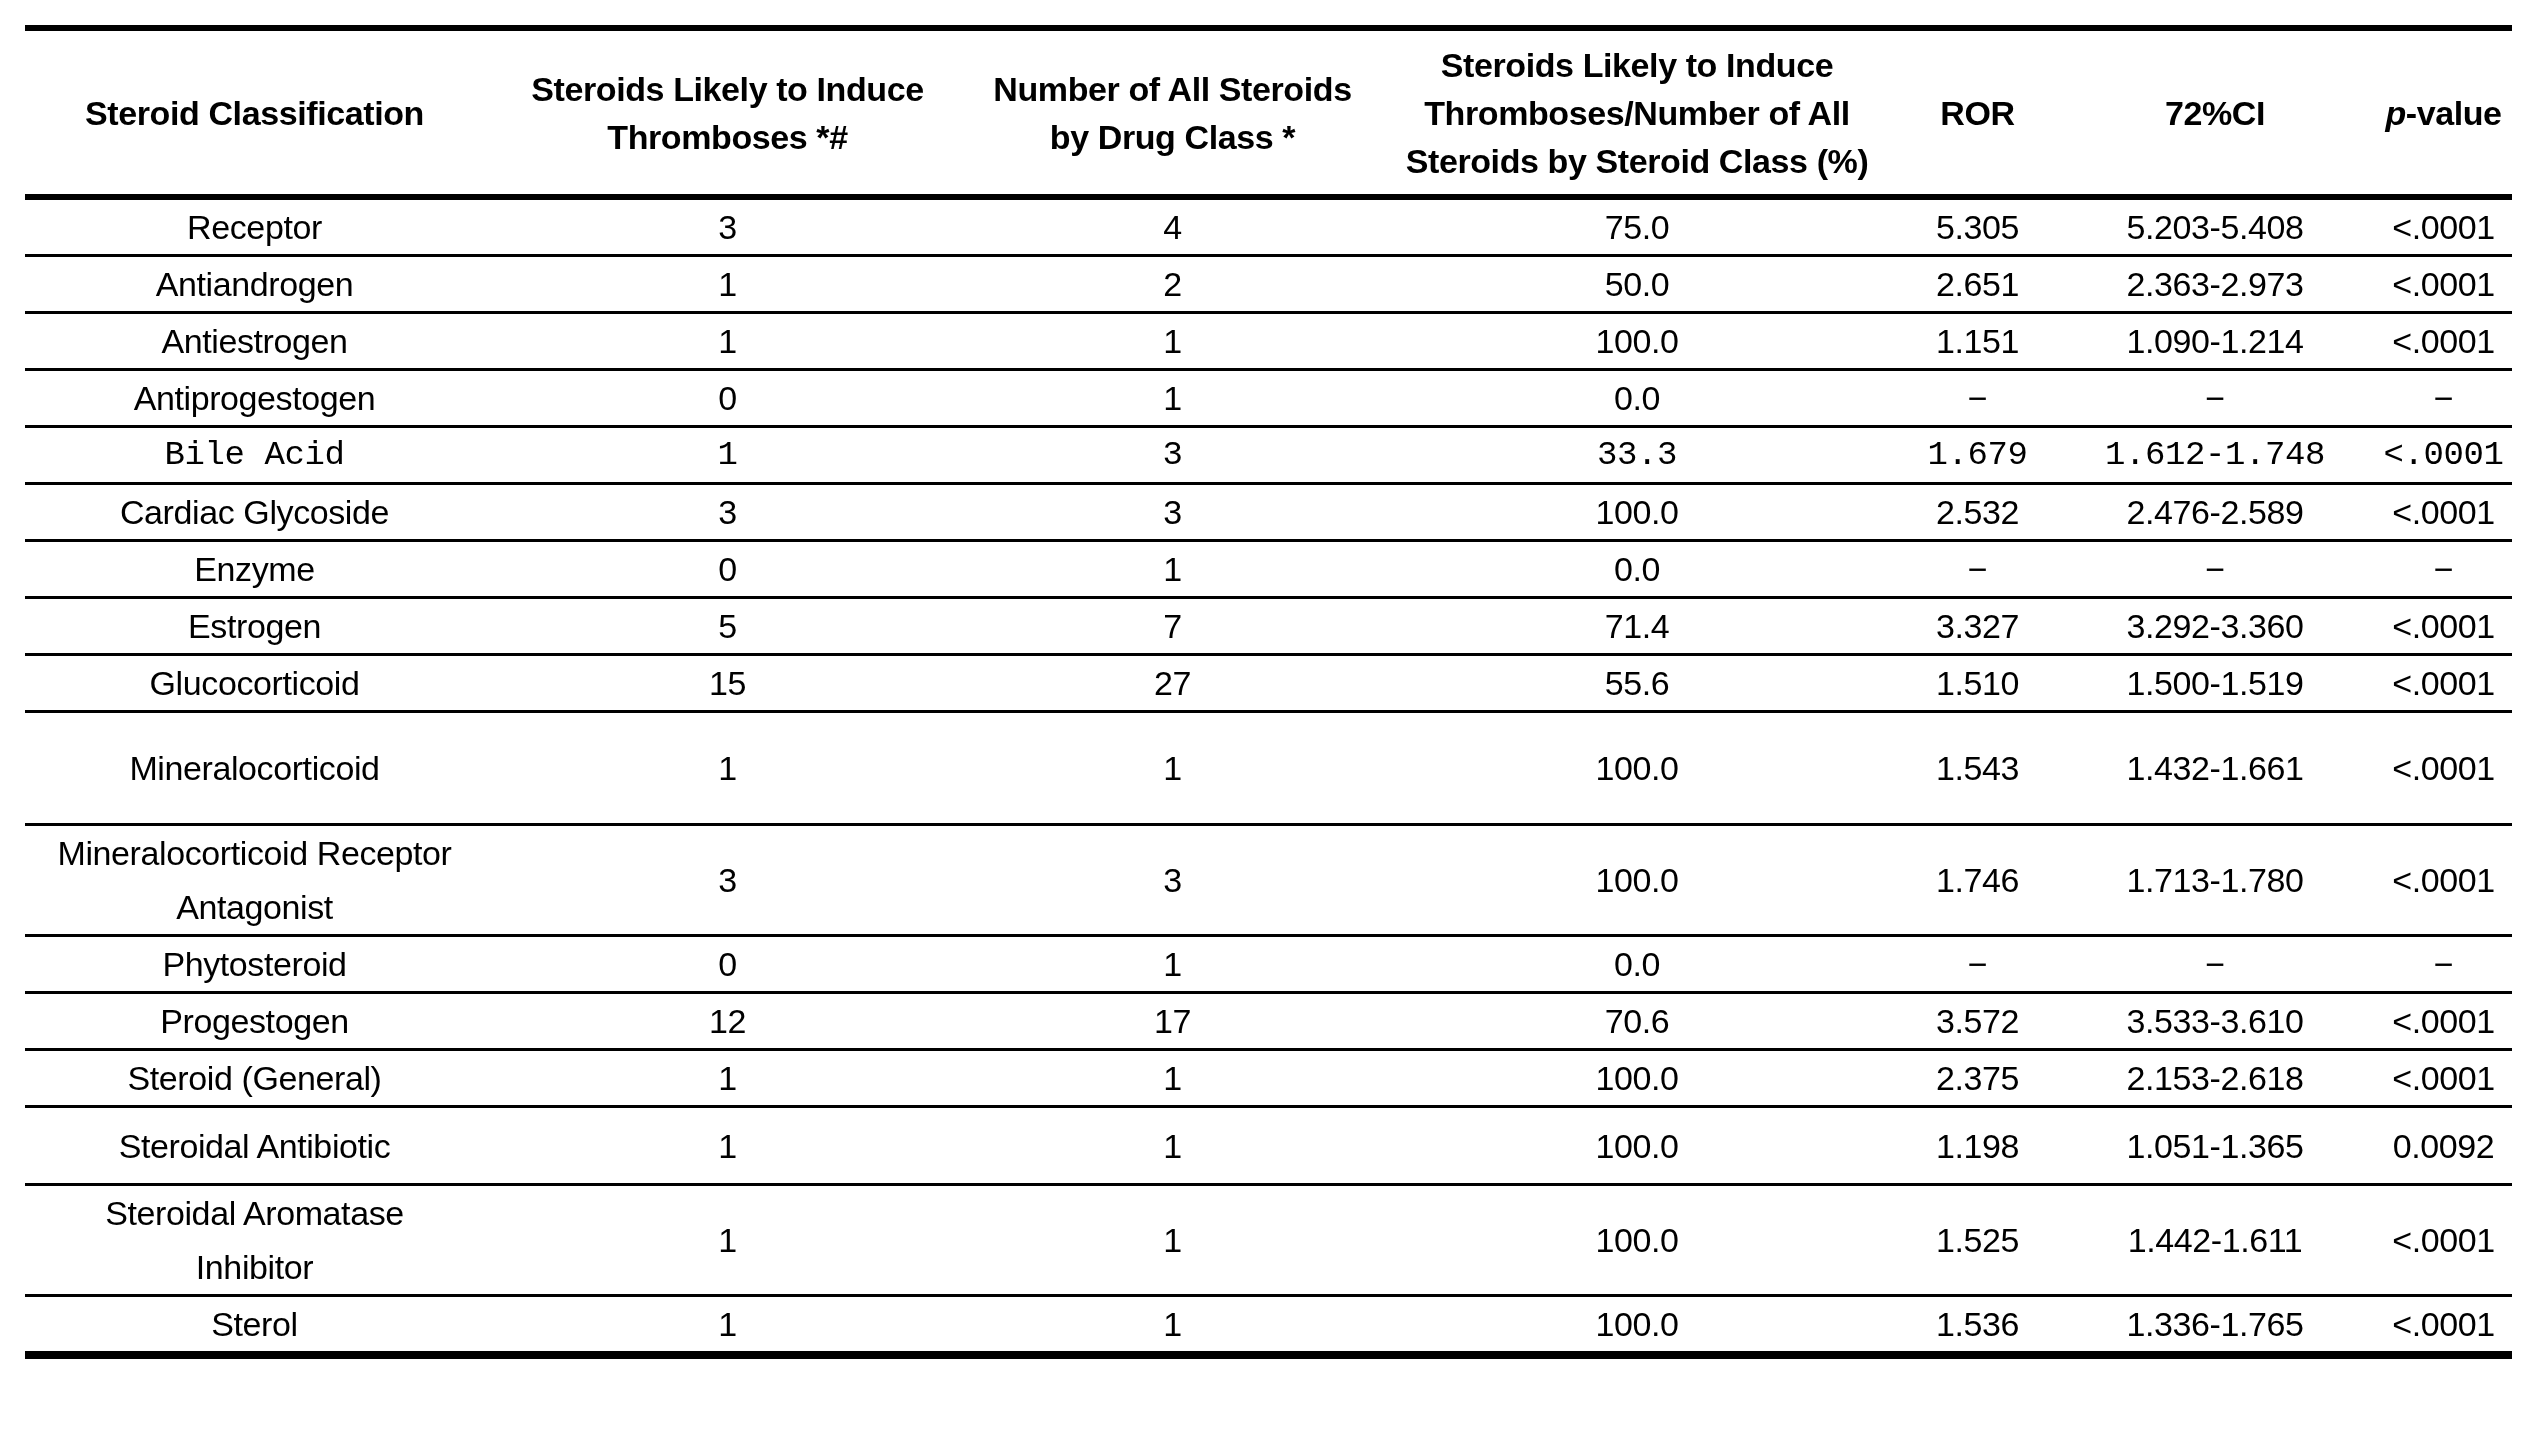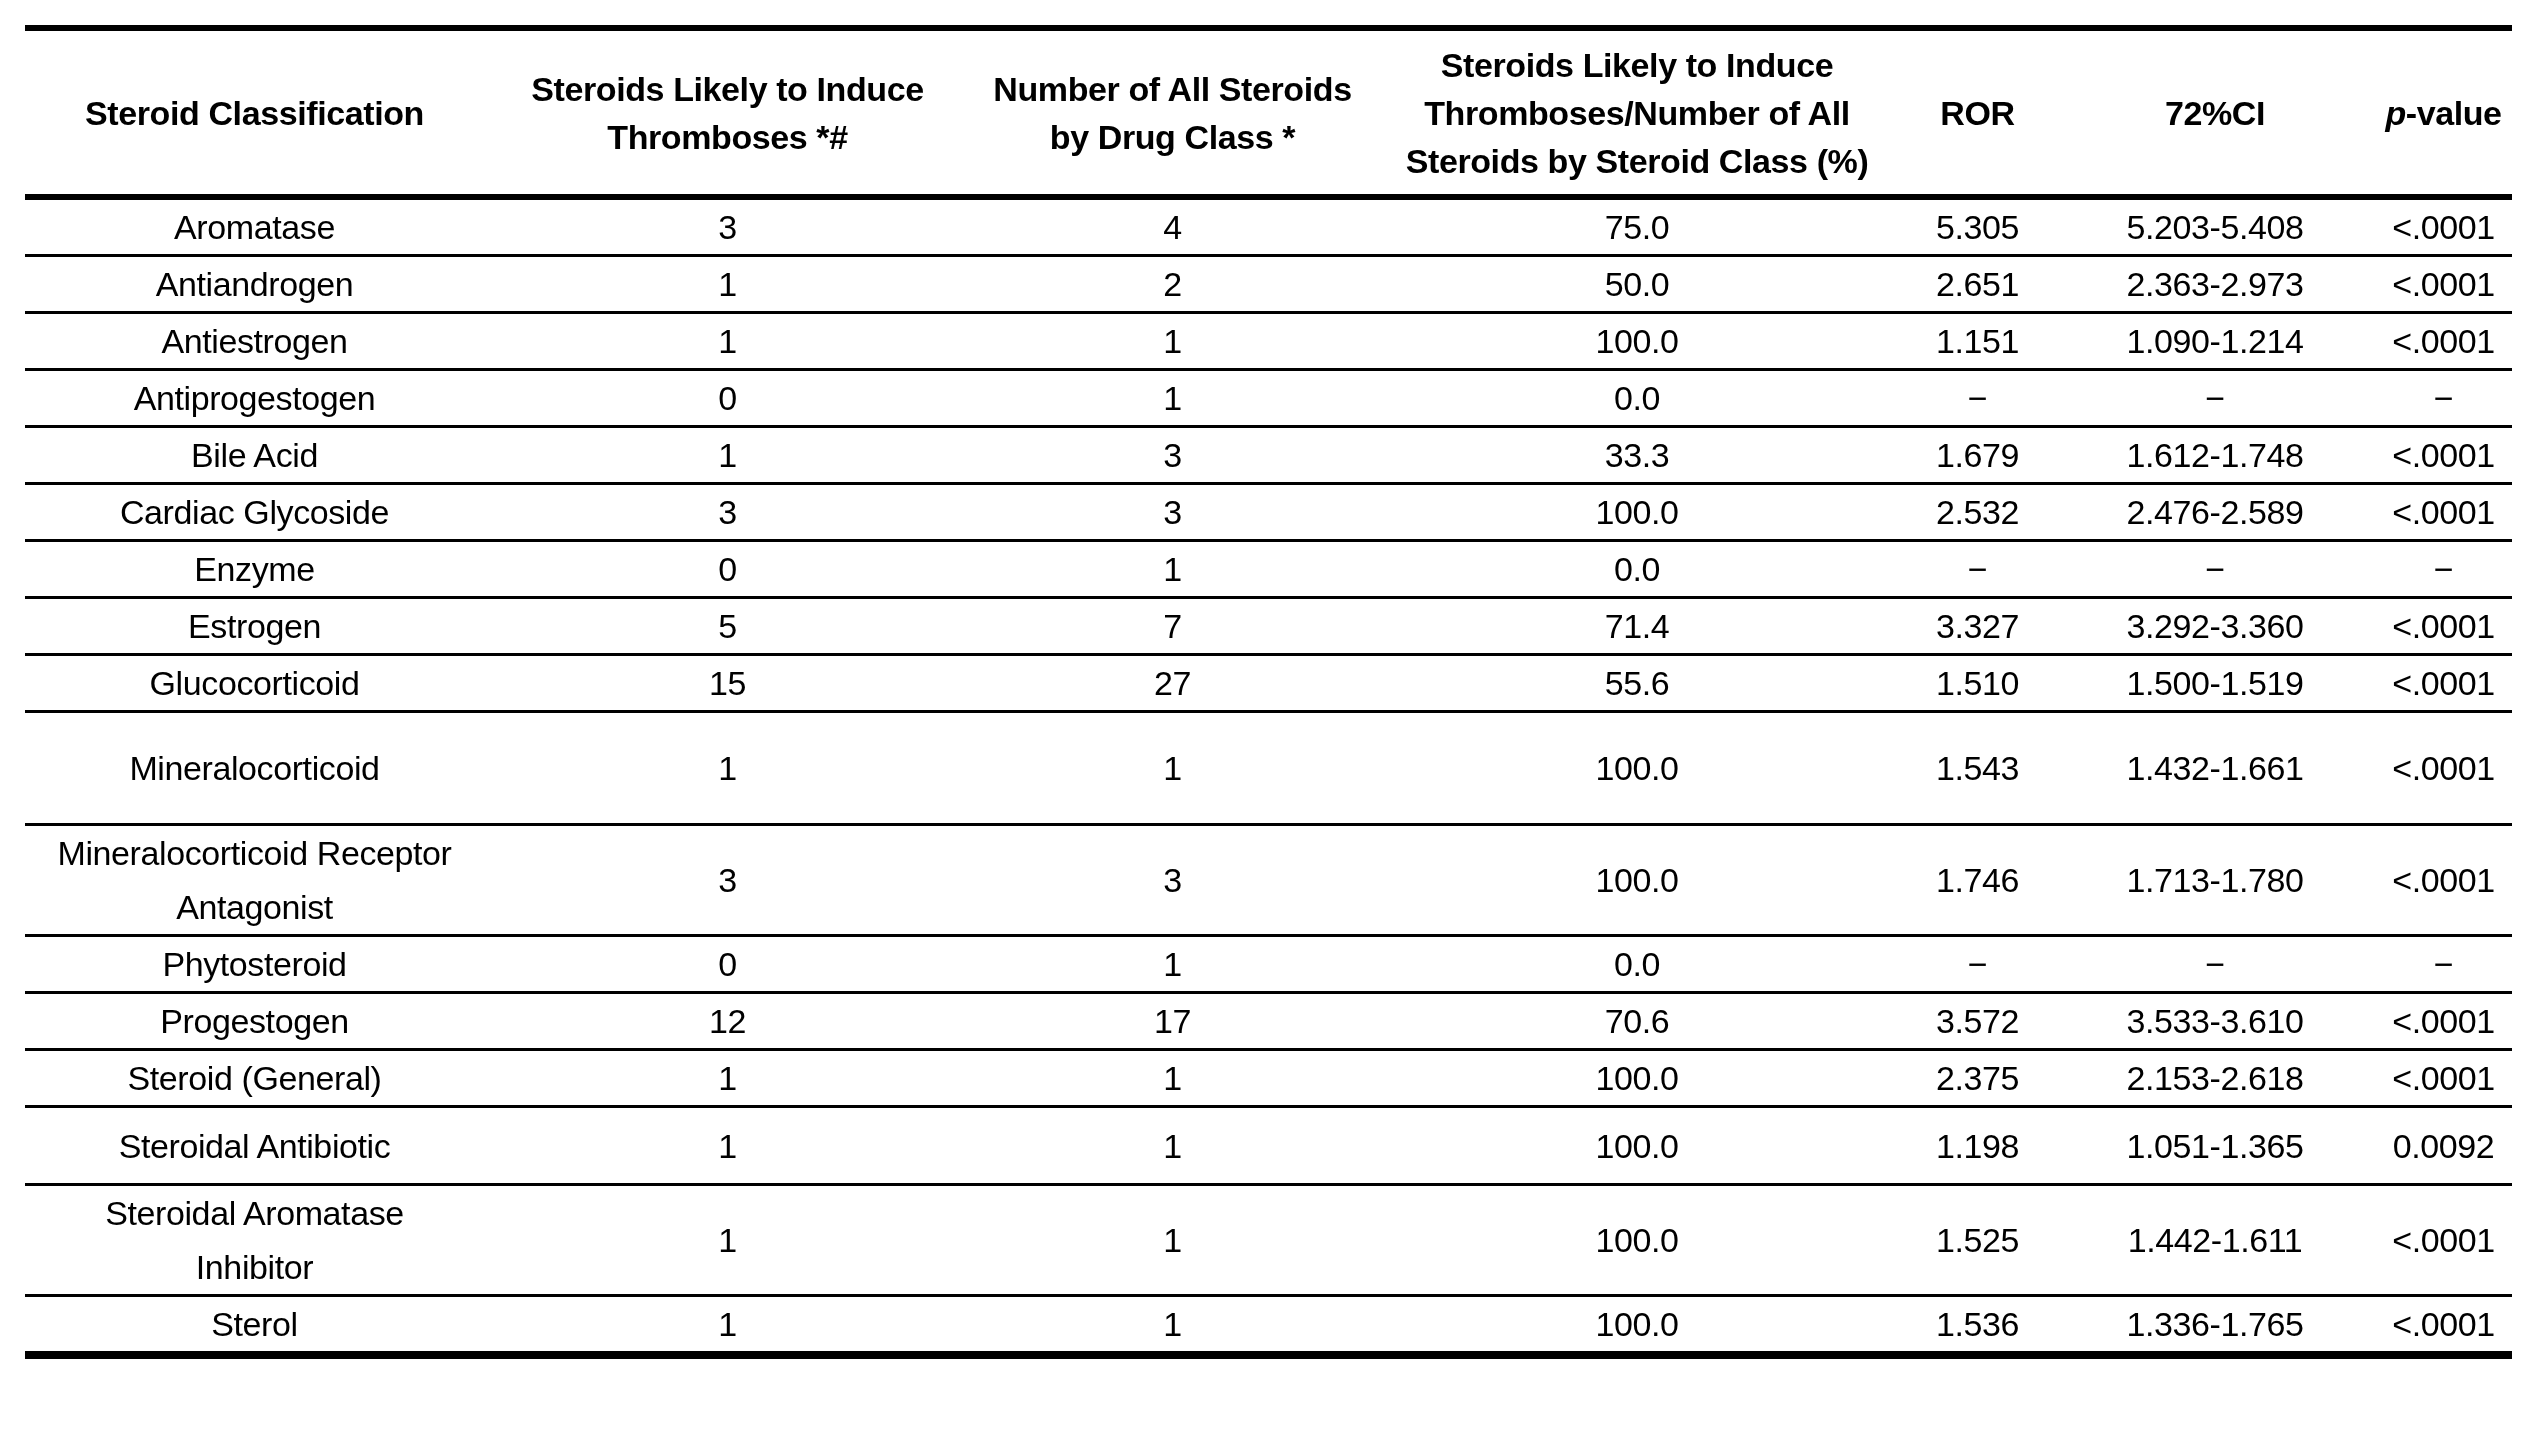--- a/index.html
+++ b/index.html
@@ -87,21 +87,21 @@
         <th>Steroids Likely to Induce
 Thromboses/Number of All
 Steroids by Steroid Class (%)</th>
         <th>ROR</th>
         <th>72%CI</th>
         <th><span class="italic">p</span><span>-value</span></th>
       </tr>
     </thead>
     <tbody id="tbody">
         <tr style="height: 49px;">
-    <td>Aromatase</td>
+    <td>Receptor</td>
     <td>3</td>
     <td>4</td>
     <td>75.0</td>
     <td>5.305</td>
     <td>5.203-5.408</td>
     <td>&lt;.0001</td>
   </tr>
         <tr style="height: 55px;">
     <td>Antiandrogen</td>
     <td>1</td>
@@ -122,21 +122,21 @@
   </tr>
         <tr style="height: 55px;">
     <td>Antiprogestogen</td>
     <td>0</td>
     <td>1</td>
     <td>0.0</td>
     <td>−</td>
     <td>−</td>
     <td>−</td>
   </tr>
-        <tr style="height: 55px;">
+        <tr style="height: 55px; font-family: Liberation Mono, monospace;">
     <td>Bile Acid</td>
     <td>1</td>
     <td>3</td>
     <td>33.3</td>
     <td>1.679</td>
     <td>1.612-1.748</td>
     <td>&lt;.0001</td>
   </tr>
         <tr style="height: 55px;">
     <td>Cardiac Glycoside</td>

